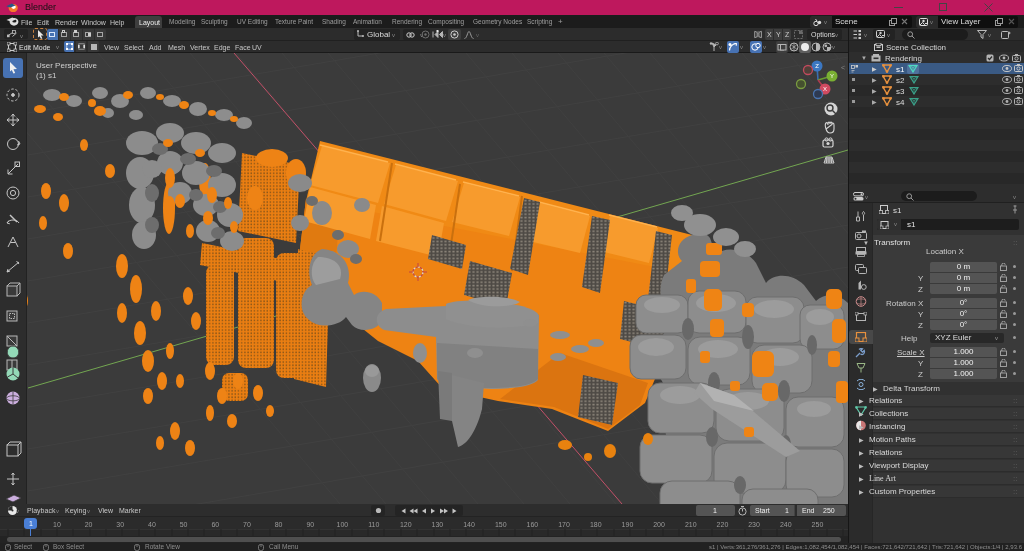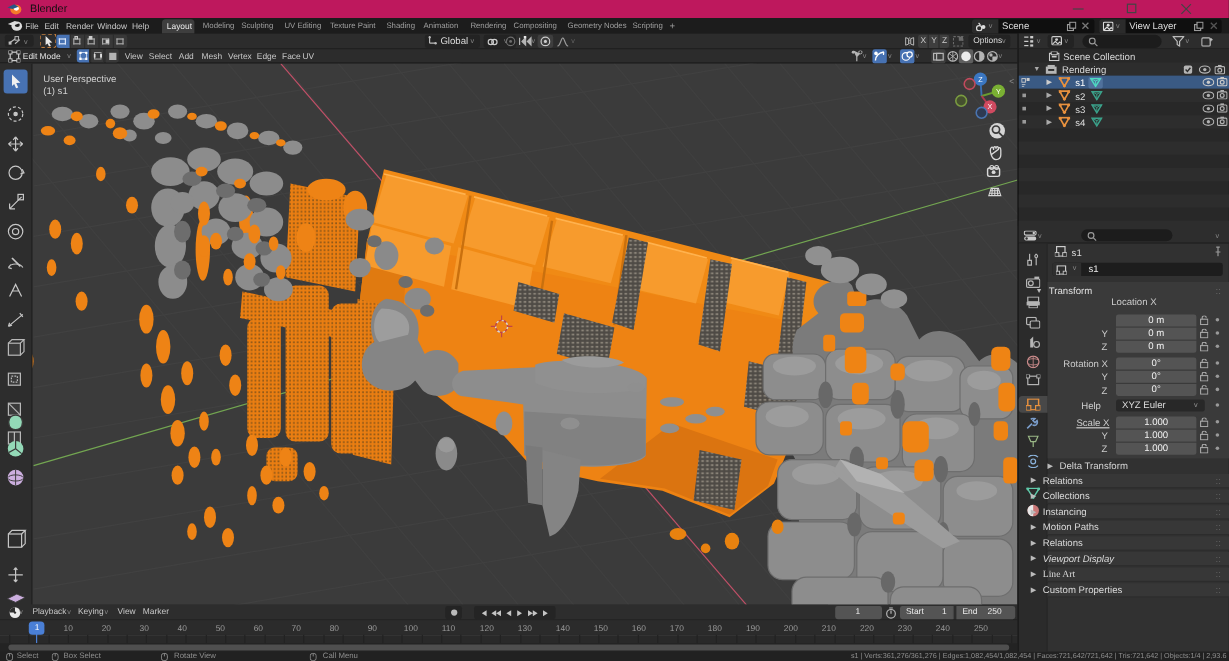--- a/index.html
+++ b/index.html
@@ -1169,21 +1169,21 @@
   <div class="abs" style="left:24px;top:245px;width:152px;height:12px;background:#373737;border-bottom:1px solid #2c2c2c;"></div>
   <div class="txt" style="left:10px;top:248px;color:#bbb;font-size:6px;">▶</div>
   <div class="txt" style="left:20px;top:247px;color:#dadada;">Motion Paths</div>
   <div class="txt" style="left:164px;top:247px;color:#606060;">::</div>
   <div class="abs" style="left:24px;top:258px;width:152px;height:12px;background:#373737;border-bottom:1px solid #2c2c2c;"></div>
   <div class="txt" style="left:10px;top:261px;color:#bbb;font-size:6px;">▶</div>
   <div class="txt" style="left:20px;top:260px;color:#dadada;">Relations</div>
   <div class="txt" style="left:164px;top:260px;color:#606060;">::</div>
   <div class="abs" style="left:24px;top:271px;width:152px;height:12px;background:#373737;border-bottom:1px solid #2c2c2c;"></div>
   <div class="txt" style="left:10px;top:274px;color:#bbb;font-size:6px;">▶</div>
-  <div class="txt" style="left:20px;top:273px;color:#dadada;font-style:italic;">Viewport Display</div>
+  <div class="txt" style="left:20px;top:273px;color:#dadada;">Viewport Display</div>
   <div class="txt" style="left:164px;top:273px;color:#606060;">::</div>
   <div class="abs" style="left:24px;top:284px;width:152px;height:12px;background:#373737;border-bottom:1px solid #2c2c2c;"></div>
   <div class="txt" style="left:10px;top:287px;color:#bbb;font-size:6px;">▶</div>
   <div class="txt" style="left:20px;top:286px;color:#dadada;font-family:Liberation Serif, serif;">Line Art</div>
   <div class="txt" style="left:164px;top:286px;color:#606060;">::</div>
   <div class="abs" style="left:24px;top:297px;width:152px;height:12px;background:#373737;border-bottom:1px solid #2c2c2c;"></div>
   <div class="txt" style="left:10px;top:300px;color:#bbb;font-size:6px;">▶</div>
   <div class="txt" style="left:20px;top:299px;color:#dadada;">Custom Properties</div>
   <div class="txt" style="left:164px;top:299px;color:#606060;">::</div>
 </div>

